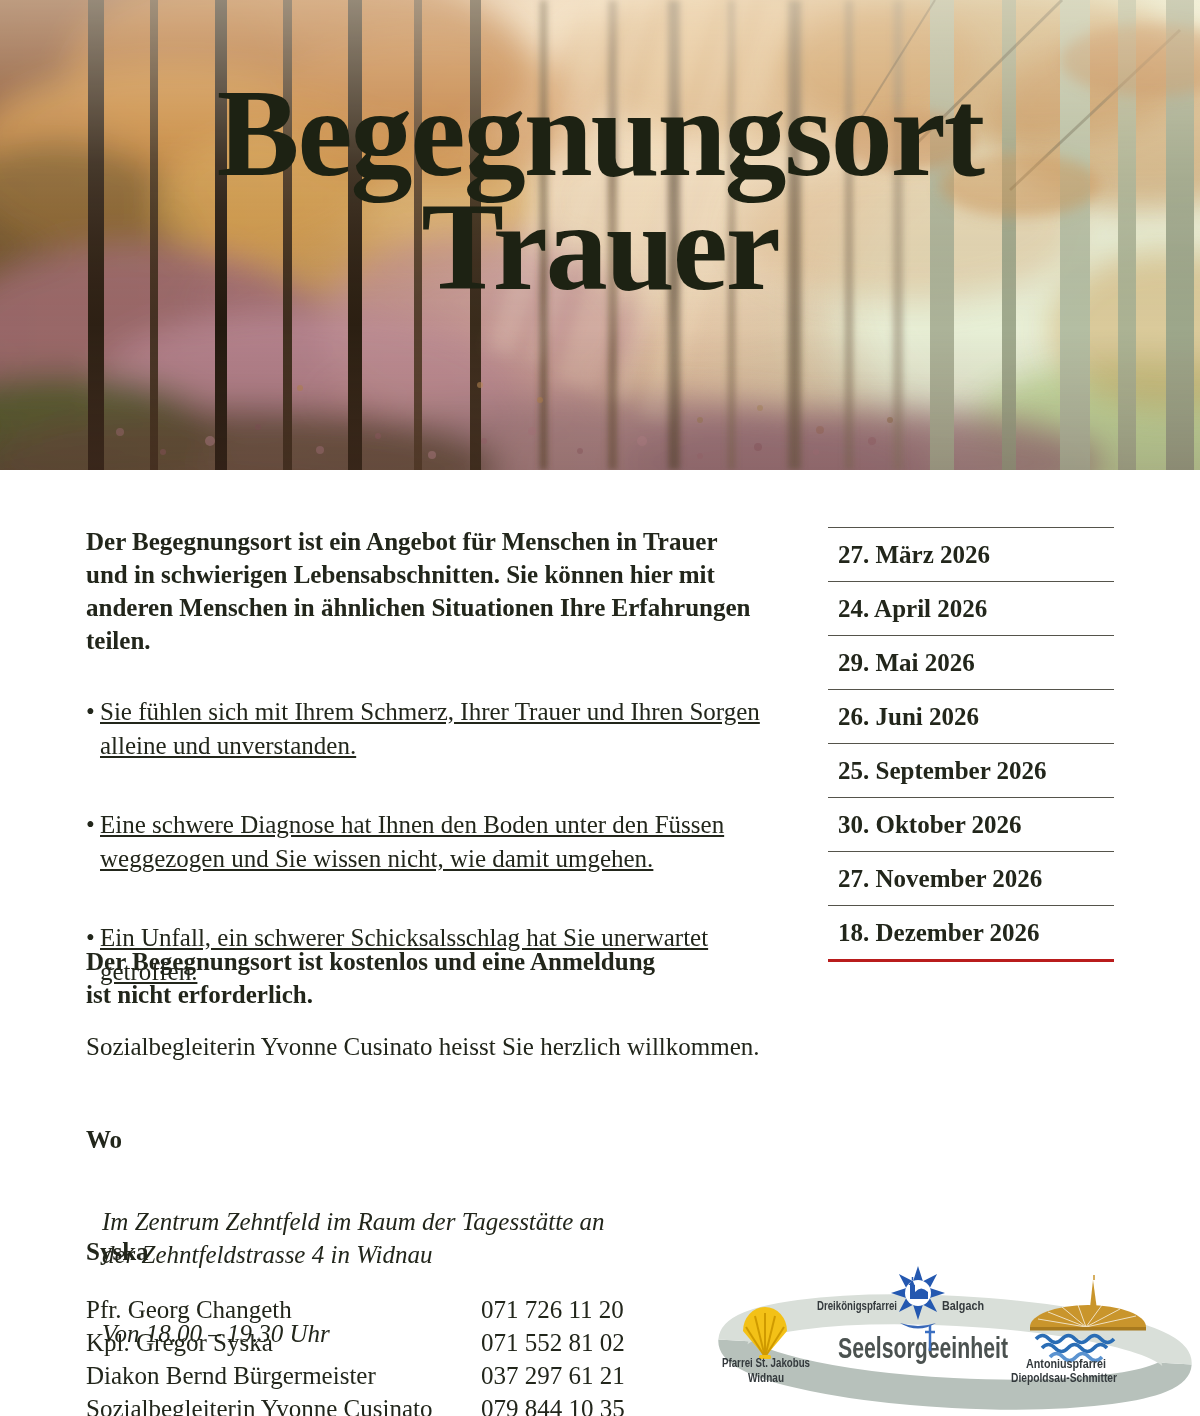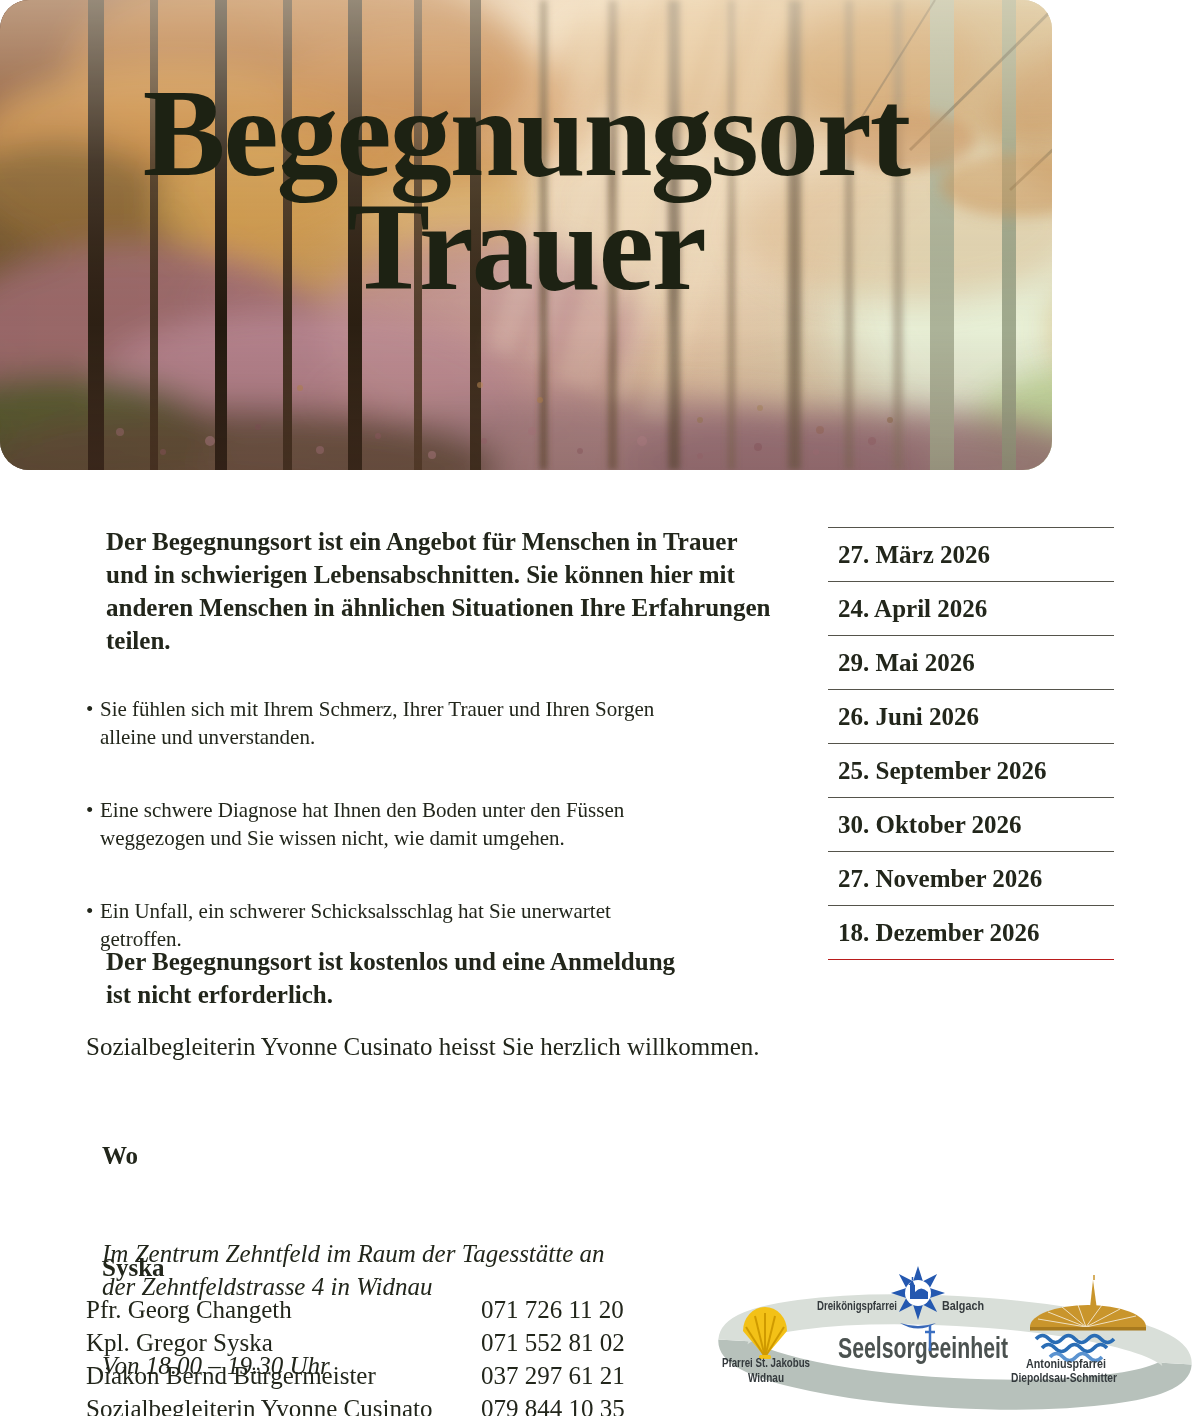--- a/index.html
+++ b/index.html
@@ -1,42 +1,42 @@
 <!DOCTYPE html>
 <html><head>
 <meta charset="utf-8">
 <style>
   html,body{margin:0;padding:0;background:#ffffff;}
   .page{position:relative;width:1200px;height:1416px;background:#ffffff;overflow:hidden;
         font-family:"Liberation Serif", serif;color:#22261b;}
   
-  .hero{position:absolute;left:0;top:0;width:1052px;height:470px;overflow:hidden;border-radius:29px;}
+  .hero{position:absolute;left:0;top:0;width:1200px;height:470px;overflow:hidden;}
   .hero svg{display:block;}
   .hero-title{position:absolute;left:0;top:77px;width:100%;text-align:center;
       font-weight:bold;font-size:124px;line-height:114px;letter-spacing:-2px;
       color:#1d2213;white-space:pre-line;}
   
   .blk{position:absolute;left:86px;width:724px;font-size:25px;line-height:33px;
        white-space:pre-line;margin:0;}
-  .bold{font-weight:bold;margin-left:20px;}
+  .bold{font-weight:bold;}
   .intro{top:525px;}
   .bullets{top:662px;}
   .bullet{position:relative;padding-left:14px;white-space:pre-line;
-          font-size:21px;line-height:28px;}
+          font-size:25px;line-height:34px;text-decoration:underline;}
   .bullet::before{content:"\2022";position:absolute;left:0;top:0;}
   .bullet + .bullet{margin-top:12px;}
   .free-note{top:945px;}
   .welcome{top:1030px;}
   .where{top:1090px;}
   .when{top:1202px;}
-  .blk h3{margin:16px;font-size:25px;line-height:33px;font-weight:bold;}
+  .blk h3{margin:0;font-size:25px;line-height:33px;font-weight:bold;}
   .blk p{margin:16px;white-space:pre-line;font-style:italic;}
   
   .dates{position:absolute;left:828px;top:527px;width:286px;
-         border-bottom:1px solid #b91c1c;}
+         border-bottom:3px solid #b91c1c;}
   .date-row{box-sizing:border-box;height:54px;border-top:1px solid #55544b;
             padding:10px 0 0 10px;font-weight:bold;font-size:25px;line-height:33px;}
   
   .contacts{position:absolute;left:86px;top:1293px;font-size:25px;line-height:33px;}
   .contact-row{display:grid;grid-template-columns:379px auto;gap:16px;}
   
   .logo{position:absolute;left:700px;top:1255px;width:500px;height:161px;text-align:center;}
   .logo text{font-family:"Liberation Sans", sans-serif;font-weight:bold;}
 </style>
 </head>

